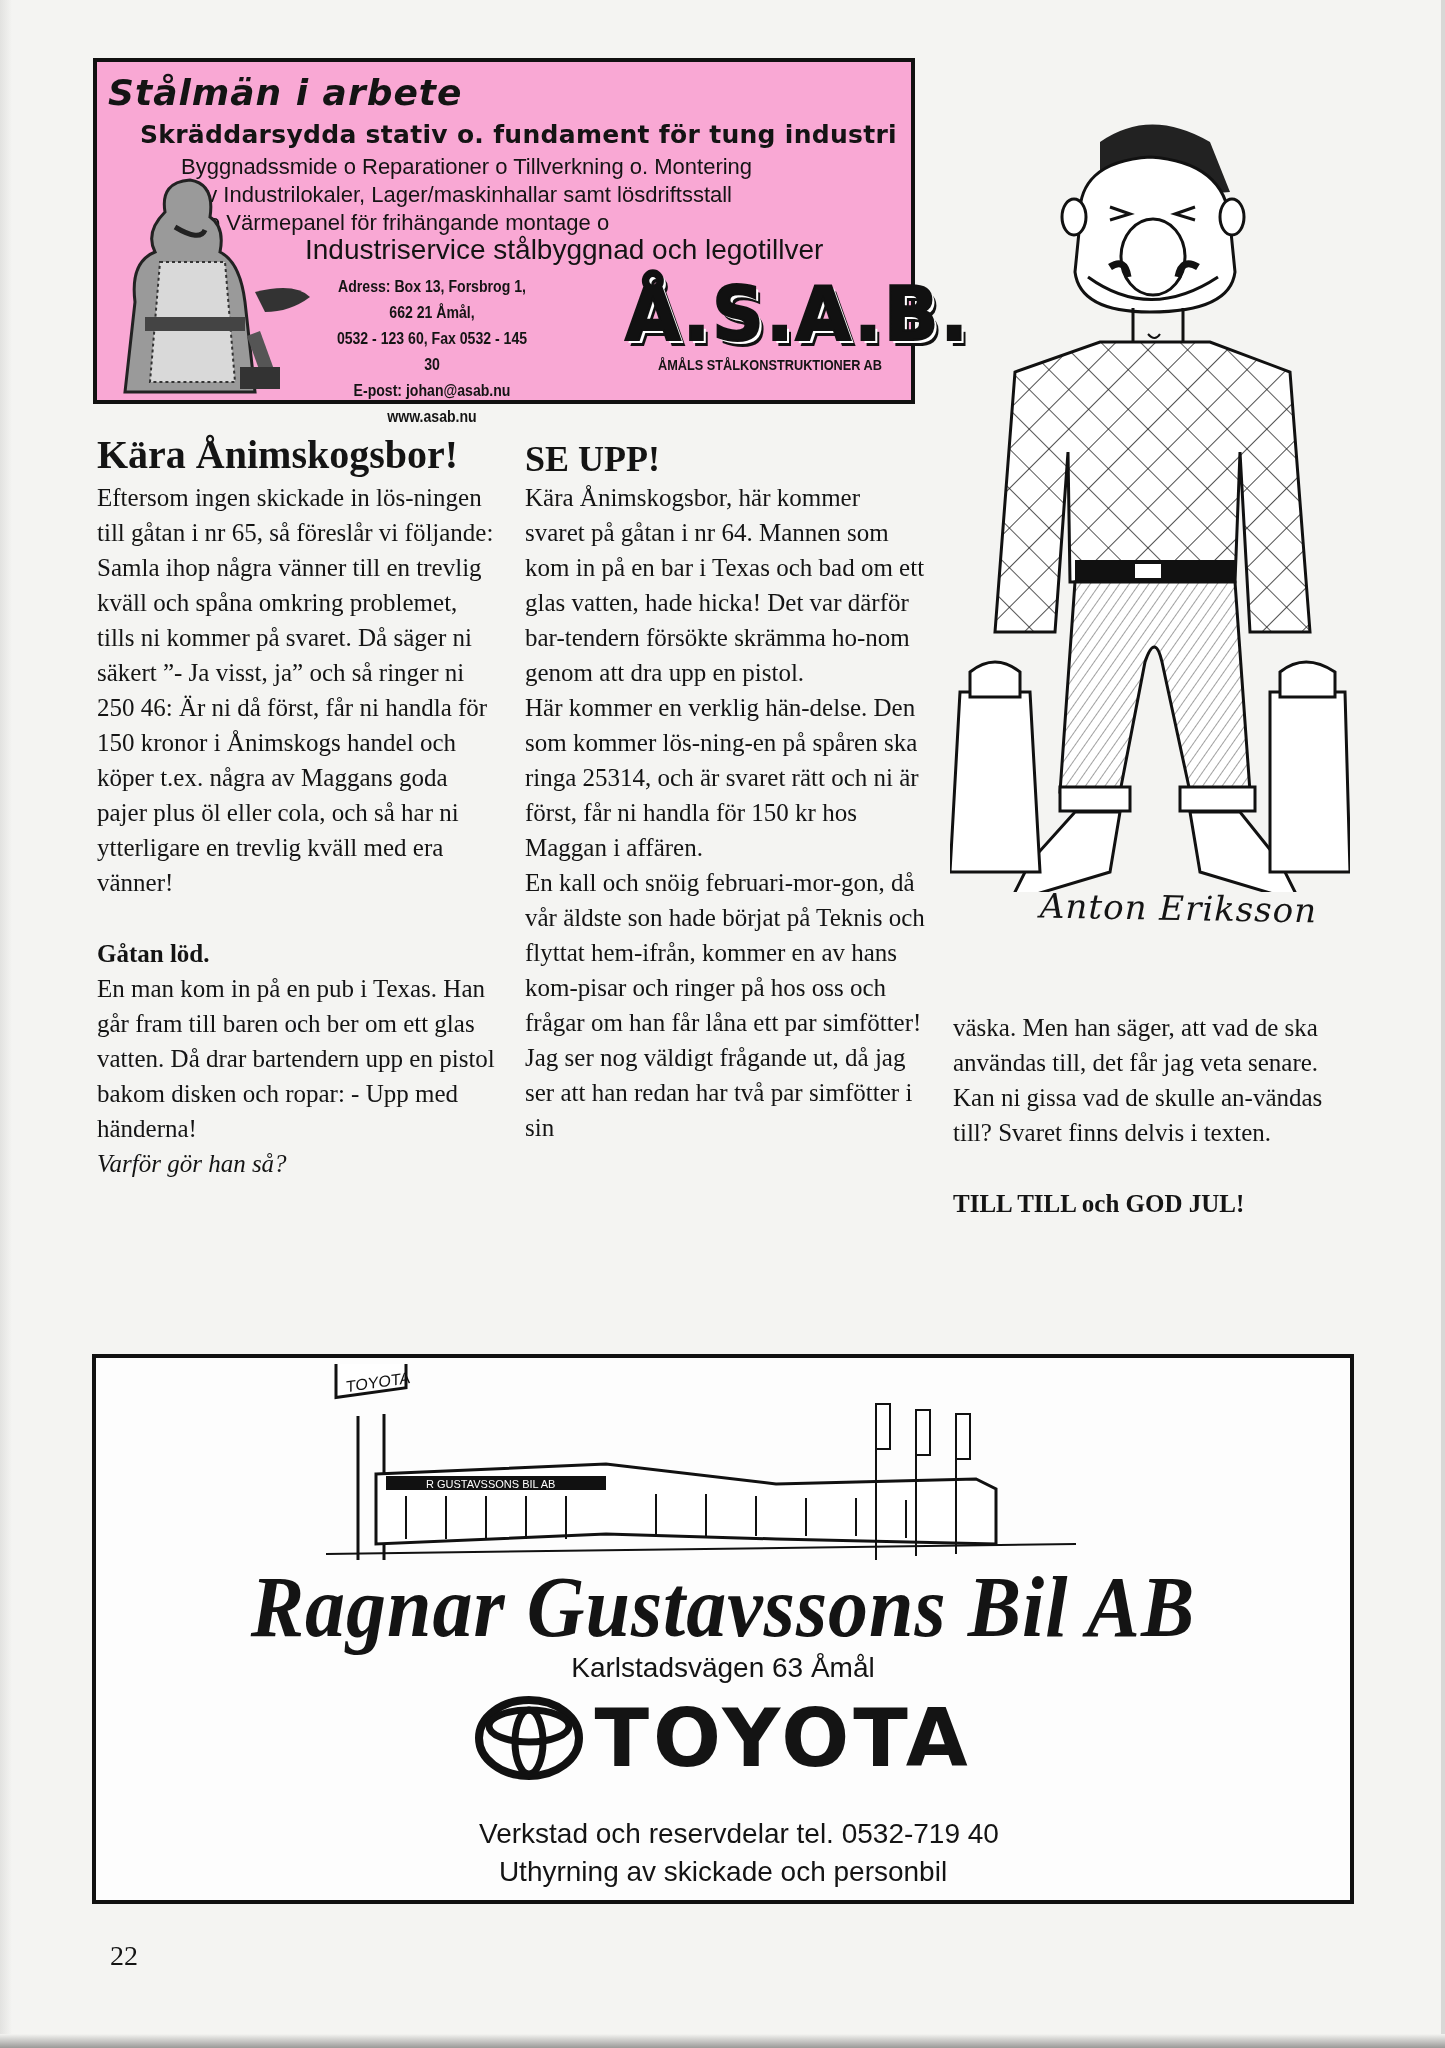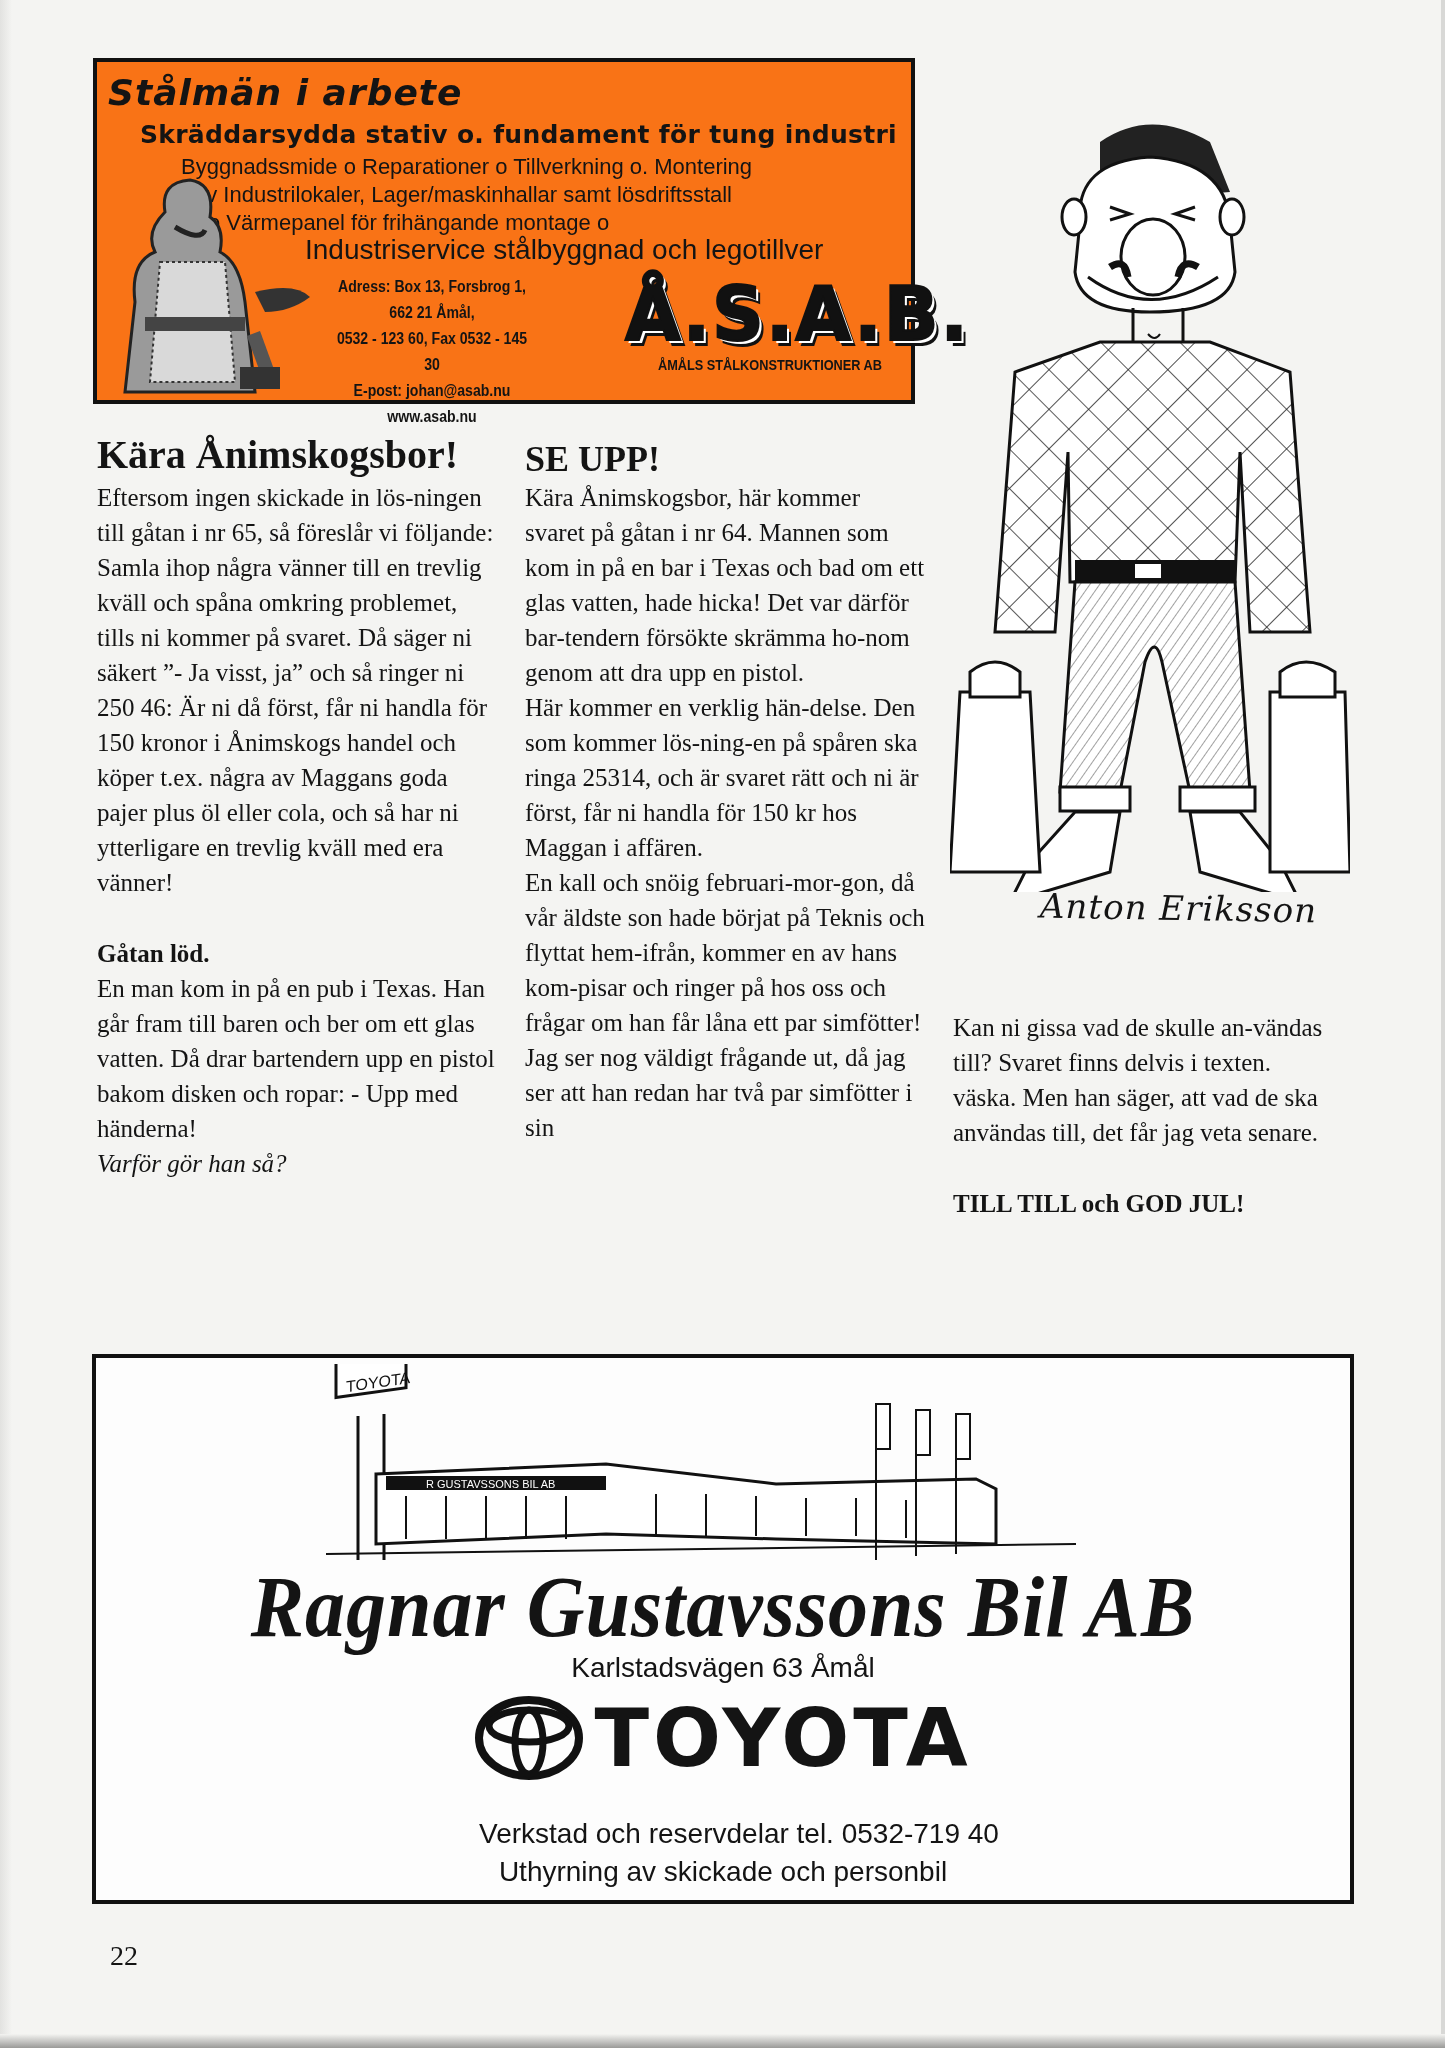--- a/index.html
+++ b/index.html
@@ -8,21 +8,21 @@
     background:#f4f4f2; color:#141414;
     font-family:"Liberation Serif", serif;
   }
   .page-shadow-left { position:absolute; left:0; top:0; width:12px; height:2048px; background:linear-gradient(to right,#e2e2e0,#f4f4f2); }
   .page-edge-bottom { position:absolute; left:0; bottom:0; width:1445px; height:14px; background:linear-gradient(to bottom,#f4f4f2,#9a9a98); }
   .page-edge-right { position:absolute; right:0; top:0; width:4px; height:2048px; background:#d8d8d6; }
 
   
   .asab-ad {
     position:absolute; left:93px; top:58px; width:822px; height:346px;
-    border:4px solid #111; background:#f97316; box-sizing:border-box;
+    border:4px solid #111; background:#f9a8d4; box-sizing:border-box;
     font-family:"Liberation Sans", sans-serif;
   }
   .asab-ad .title { position:absolute; left:11px; top:10px; font-size:36px; font-weight:bold; font-style:italic; letter-spacing:1px; font-family:"DejaVu Sans", sans-serif; }
   .asab-ad .subtitle { position:absolute; left:10px; top:58px; font-size:25px; font-weight:bold; font-family:"DejaVu Sans", sans-serif; letter-spacing:0.3px;margin-left:33px; }
   .asab-ad .line { position:absolute; font-size:22px; white-space:nowrap; }
   .asab-ad .l1 { left:84px; top:92px; }
   .asab-ad .l2 { left:97px; top:120px; }
   .asab-ad .l3 { left:111px; top:148px; }
   .asab-ad .l4 { left:208px; top:172px; font-size:28px; }
   .asab-ad .contact { position:absolute; left:220px; top:212px; width:230px; text-align:center; font-size:16px; line-height:26px; font-weight:bold; transform:scaleX(0.88); transform-origin:center top; }
@@ -155,22 +155,22 @@
   <path d="M240 740 L290 740 L330 790 L350 830 L250 800 Z" fill="#fff" stroke="#111" stroke-width="3"></path>
 
   <path d="M10 620 L80 620 L90 800 L0 800 Z" fill="#fff" stroke="#111" stroke-width="3"></path>
   <path d="M320 620 L395 620 L400 800 L320 800 Z" fill="#fff" stroke="#111" stroke-width="3"></path>
   <path d="M20 600 Q45 580 70 600 L70 625 L20 625 Z" fill="#fff" stroke="#111" stroke-width="3"></path>
   <path d="M330 600 Q355 580 385 600 L385 625 L330 625 Z" fill="#fff" stroke="#111" stroke-width="3"></path>
 </svg>
 <div class="signature">Anton Eriksson</div>
 
 <div class="col col-3">
+  <p>väska. Men han säger, att vad de ska användas till, det får jag veta senare.</p>
   <p>Kan ni gissa vad de skulle an-vändas till? Svaret finns delvis i texten.</p>
-  <p>väska. Men han säger, att vad de ska användas till, det får jag veta senare.</p>
   <p class="closing">TILL TILL och GOD JUL!</p>
 </div>
 
 <div class="toyota-ad">
   <svg class="dealership" viewBox="0 0 920 200">
     <rect x="60" y="6" width="70" height="36" fill="#fff" stroke="#111" stroke-width="3" transform="skewY(-8)"></rect>
     <text x="70" y="38" font-family="Liberation Sans, sans-serif" font-size="16" fill="#111" transform="skewY(-8)">TOYOTA</text>
     <line x1="82" y1="52" x2="82" y2="196" stroke="#111" stroke-width="3"></line>
     <line x1="108" y1="50" x2="108" y2="196" stroke="#111" stroke-width="3"></line>
     <path d="M100 110 L330 100 L500 120 L700 115 L720 125 L720 180 L500 175 L330 170 L100 180 Z" fill="#fff" stroke="#111" stroke-width="3"></path>

